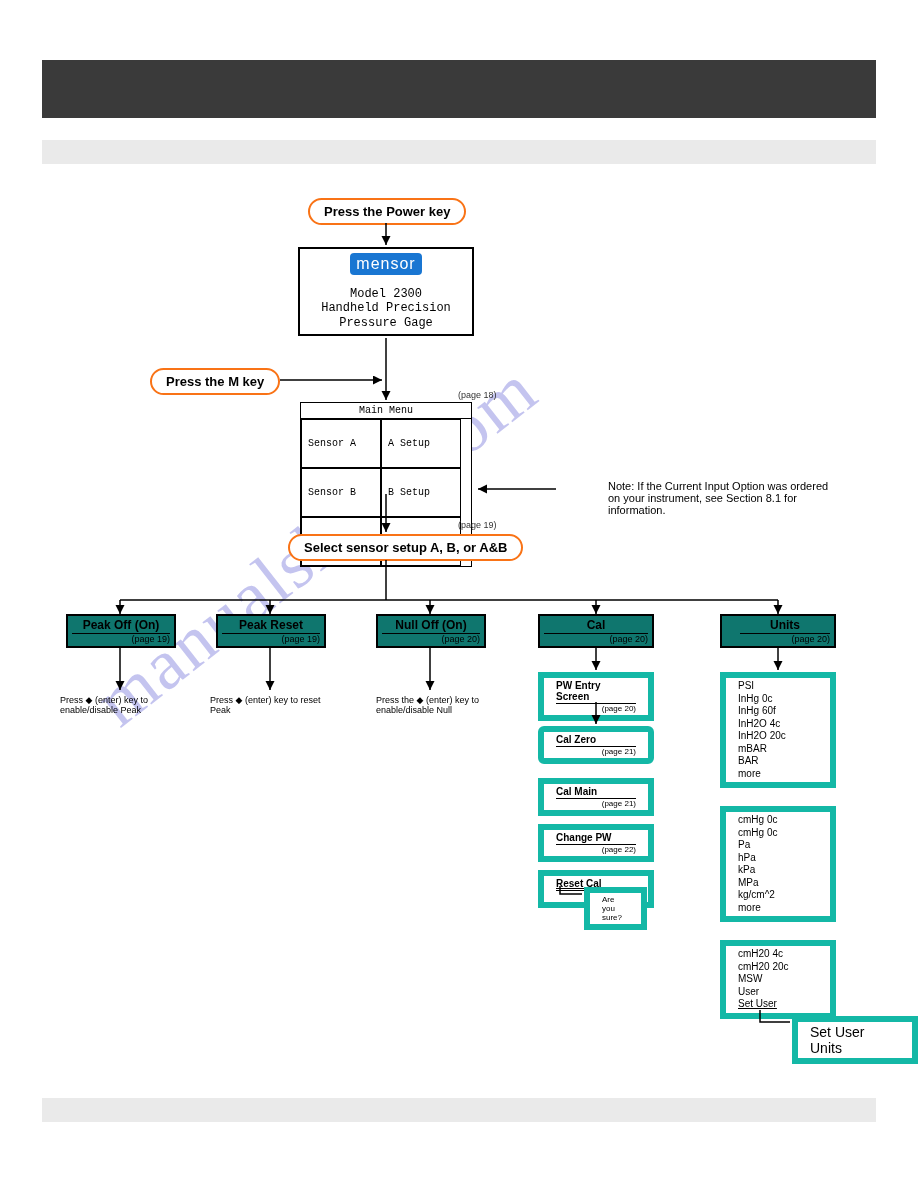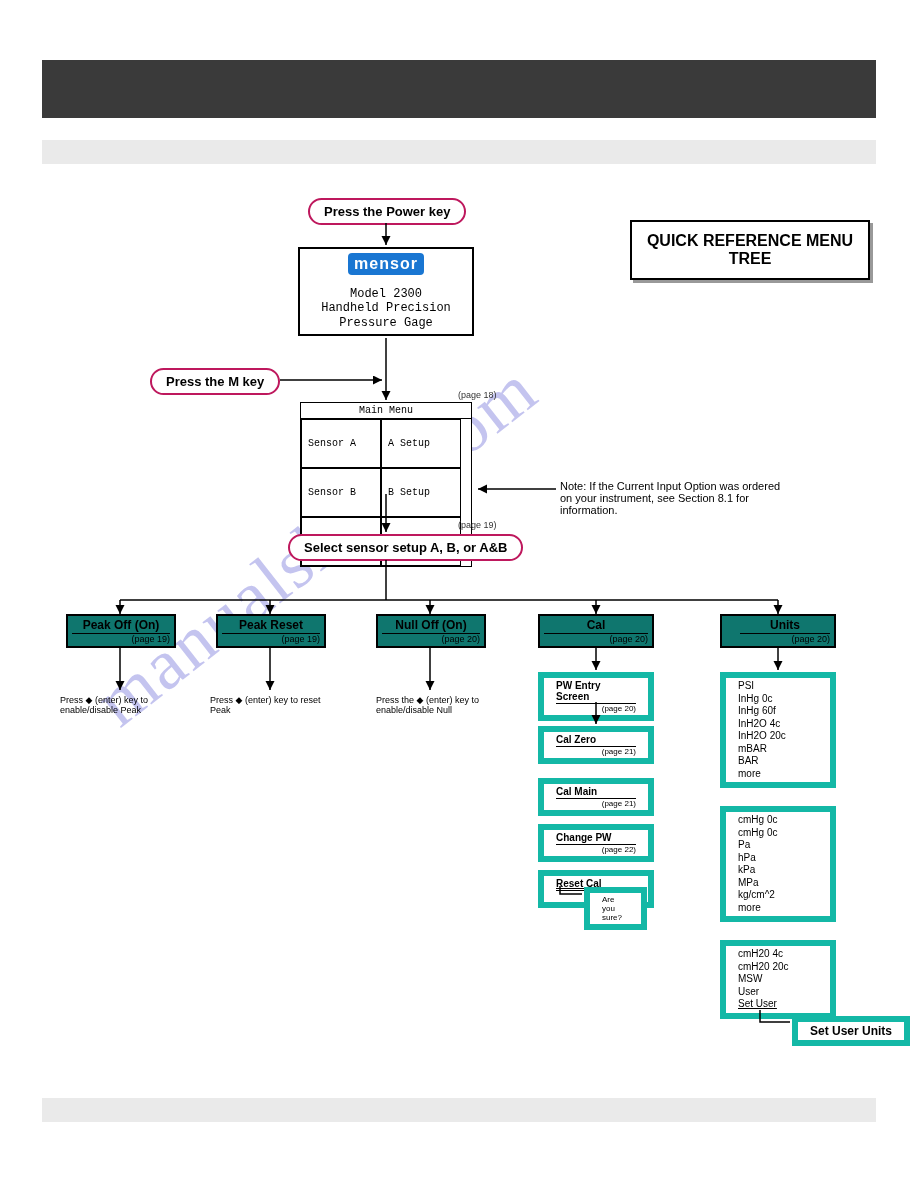--- a/index.html
+++ b/index.html
@@ -7,38 +7,38 @@
   .page { width: 918px; height: 1188px; position: relative; background: #fff; }
   .topbar { position: absolute; left: 42px; top: 60px; width: 834px; height: 58px; background: #3a3a3a; }
   .graybar { position: absolute; left: 42px; width: 834px; height: 24px; background: #eaeaea; }
   .graybar.top { top: 140px; }
   .graybar.bottom { top: 1098px; }
 
   .watermark { position: absolute; left: 170px; top: 440px; width: 600px; height: 500px;
     font-size: 72px; color: #8b8be0; opacity: 0.5; transform: rotate(-38deg);
     transform-origin: center; pointer-events: none; font-family: Georgia, serif; letter-spacing: 2px; }
 
-  .node { position: absolute; border: 2px solid #be185d; background: #fff; }
+  .node { position: absolute; border: 2px solid #f97316; background: #fff; }
   .rounded { border-radius: 18px; padding: 4px 14px; font-weight: bold; font-size: 13px; }
 
   .mensor-box { position: absolute; border: 2px solid #000; background: #fff; text-align: center; padding: 4px; }
   .mensor-logo { background: #1976d2; color: #fff; font-family: Arial, sans-serif; font-size: 16px;
-    padding: 2px 6px; border-radius: 4px; display: inline-block; font-weight: bold; letter-spacing: 1px; }
+    padding: 2px 6px; border-radius: 4px; display: inline-block; font-weight: normal; letter-spacing: 1px; }
   .mensor-text { font-family: "Courier New", monospace; font-size: 12px; margin-top: 12px; line-height: 1.2; }
 
   .menu-table { position: absolute; border: 1px solid #000; background: #fff; font-family: "Courier New", monospace; font-size: 10px; }
   .menu-title { border-bottom: 1px solid #000; text-align: center; padding: 2px; }
   .menu-row { display: flex; }
   .menu-cell { border: 1px solid #000; padding: 18px 6px; width: 80px; text-align: left; }
 
   .qref { position: absolute; right: 48px; top: 220px; width: 240px; border: 2px solid #000;
     box-shadow: 3px 3px 0 #999; padding: 10px; text-align: center; font-weight: bold; font-size: 16px; }
 
   .page-ref { position: absolute; font-size: 9px; color: #333; }
-  .note { position: absolute; font-size: 11px; width: 230px; }
+  .note { position: absolute; font-size: 11px; width: 230px; margin-left: 48px; }
 
   .branch { position: absolute; border: 2px solid #000; background: #0f766e; padding: 2px 4px; font-weight: bold; font-size: 12px; text-align: center; }
   .branch .pr { font-weight: normal; font-size: 9px; display: block; text-align: right; border-top: 1px solid #000; margin-top: 1px; }
 
   .action { position: absolute; font-size: 9px; width: 130px; }
   .subbox { position: absolute; border: 6px solid #14b8a6; background: #fff; padding: 2px 12px; font-size: 10px; }
   .subbox .pr { font-size: 8px; text-align: right; border-top: 1px solid #000; display: block; margin-top: 1px; }
   .ulabel { text-decoration: underline; }
 
   svg.arrows { position: absolute; left: 0; top: 0; width: 918px; height: 1188px; pointer-events: none; }
@@ -48,21 +48,20 @@
 </head>
 <body>
 
 <div class="page">
   <div class="topbar"></div>
   <div class="graybar top"></div>
   <div class="graybar bottom"></div>
 
   <div class="watermark">manualshive.com</div>
 
-  <div class="qref">QUICK REFERENCE MENU TREE</div>
 
   <div class="node rounded" style="left:308px; top:198px;">Press the Power key</div>
 
   <div class="mensor-box" style="left:298px; top:247px; width:176px;">
     <span class="mensor-logo">mensor</span>
     <div class="mensor-text">
       <div>Model 2300</div>
       <div>Handheld Precision</div>
       <div>Pressure Gage</div>
     </div>
@@ -116,21 +115,21 @@
   </div>
 
   <div class="action" style="left:60px; top:695px;">Press ◆ (enter) key to enable/disable Peak</div>
   <div class="action" style="left:210px; top:695px;">Press ◆ (enter) key to reset Peak</div>
   <div class="action" style="left:376px; top:695px;">Press the ◆ (enter) key to enable/disable Null</div>
 
   <div class="subbox" style="left:538px; top:672px; width:116px;">
     <b>PW Entry Screen</b>
     <span class="pr">(page 20)</span>
   </div>
-  <div class="subbox" style="left:538px; top:726px; width:116px;">
+  <div class="subbox" style="left:538px; top:726px; width:116px;border-radius:6px;">
     <b>Cal Zero</b>
     <span class="pr">(page 21)</span>
   </div>
   <div class="subbox" style="left:538px; top:778px; width:116px;">
     <b>Cal Main</b>
     <span class="pr">(page 21)</span>
   </div>
   <div class="subbox" style="left:538px; top:824px; width:116px;">
     <b>Change PW</b>
     <span class="pr">(page 22)</span>
@@ -162,21 +161,21 @@
       <div>kg/cm^2</div>
       <div>more</div>
     </div>
   <div class="subbox" style="left:720px; top:940px; width:116px; line-height:1.25;" id="ug3">
       <div>cmH20 4c</div>
       <div>cmH20 20c</div>
       <div>MSW</div>
       <div>User</div>
       <div class="ulabel">Set User</div>
     </div>
-  <div class="subbox" style="left:792px; top:1016px; font-size:12px;font-weight:bold;">Set User Units</div>
+  <div class="subbox" style="left:792px; top:1016px; font-size:14px;">Set User Units</div>
 
   <svg class="arrows">
     <defs>
         <marker id="ah" markerWidth="8" markerHeight="8" refX="6" refY="3" orient="auto">
           <path class="ah" d="M0,0 L6,3 L0,6 z"></path>
         </marker>
       </defs>
     <line x1="386" y1="223" x2="386" y2="245" marker-end="url(#ah)"></line>
     <line x1="386" y1="338" x2="386" y2="400" marker-end="url(#ah)"></line>
     <line x1="280" y1="380" x2="382" y2="380" marker-end="url(#ah)"></line>

